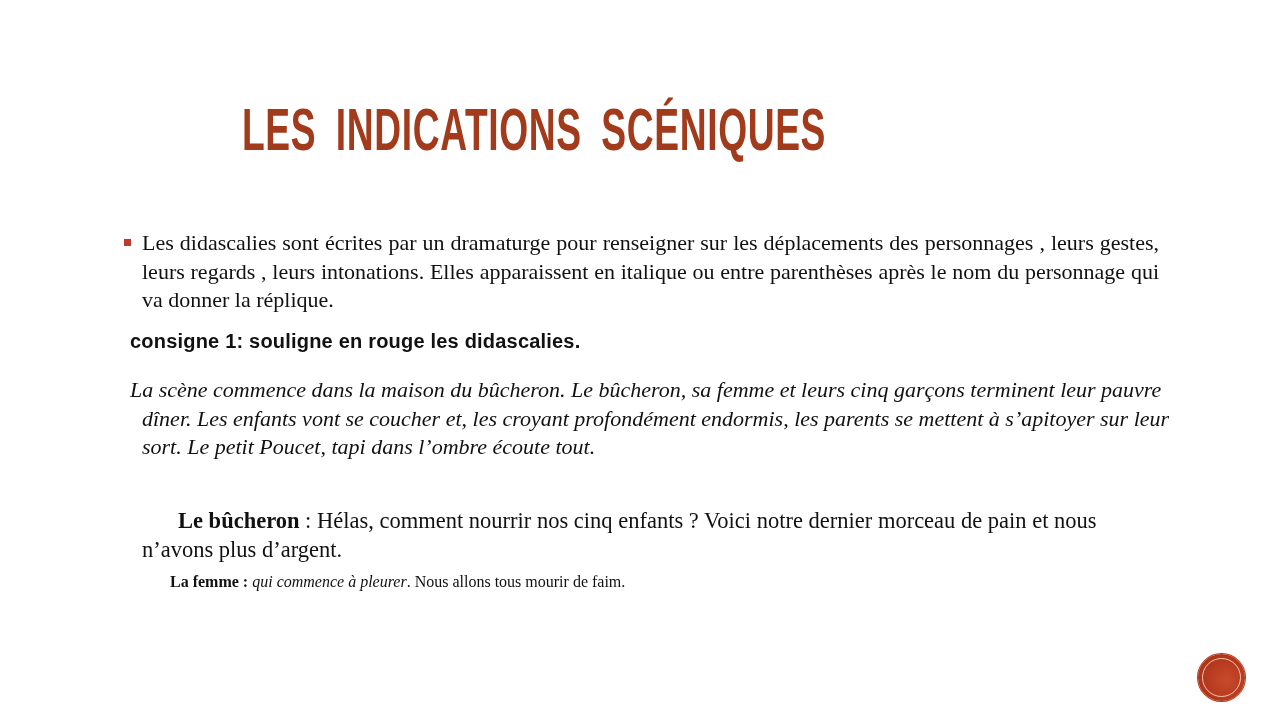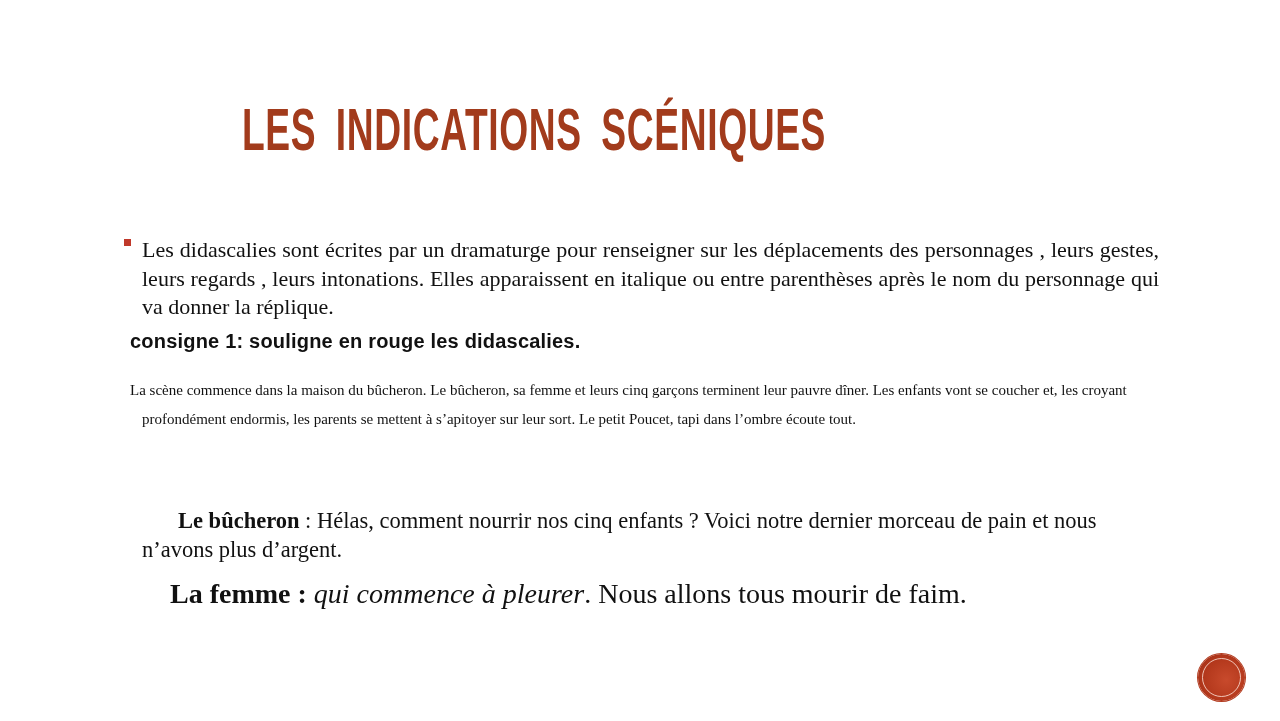--- a/index.html
+++ b/index.html
@@ -16,47 +16,47 @@
     font-size: 60px;
     letter-spacing: 1px;
     color: #A23B1C;
     transform: scaleX(0.62);
     transform-origin: left top;
     white-space: nowrap;
     line-height: 76px;
     word-spacing: 14px;
   }
   .bullet-para {
-    position: absolute; left: 142px; top: 236px; width: 1017px;
+    position: absolute; left: 142px; top: 229px; width: 1017px;
     font-size: 22px; line-height: 28.5px;
     text-align: justify;
   }
   .bullet-marker {
     position: absolute; left: 124px; top: 239px;
     width: 7px; height: 7px; background: #C0392B;
   }
   .consigne {
     position: absolute; left: 130px; top: 330px;
     font-family: Liberation Sans, sans-serif; font-weight: bold;
     font-size: 20px; letter-spacing: 0.2px;
     white-space: nowrap;
   }
   .scene {
     position: absolute; left: 130px; top: 376px; width: 1030px;
-    font-size: 15px; line-height: 28.5px;
+    font-style: italic; font-size: 22px; line-height: 28.5px;
     padding-left: 12px; text-indent: -12px;
   }
   .replique1 {
     position: absolute; left: 130px; top: 507px; width: 1020px;
     font-size: 22.5px; line-height: 28.5px;
     padding-left: 12px; text-indent: -12px;
   }
   .replique2 {
-    position: absolute; left: 122px; top: 580px; width: 1020px;
-    font-size: 28px; line-height: 28.5px;
+    position: absolute; left: 122px; top: 568px; width: 1020px;
+    font-size: 16px; line-height: 28.5px;
     white-space: nowrap;
   }
   .bold { font-weight: bold; margin-left: 48px; }
   .ital { font-style: italic; }
   .nav-circle {
     position: absolute; left: 1198px; top: 654px;
     width: 47px; height: 47px; border-radius: 50%;
     background: radial-gradient(circle at 60% 55%, #C84A2C 0%, #B2371B 60%, #9E2E15 100%);
     box-shadow: 0 0 0 1px #B23A1E;
   }

